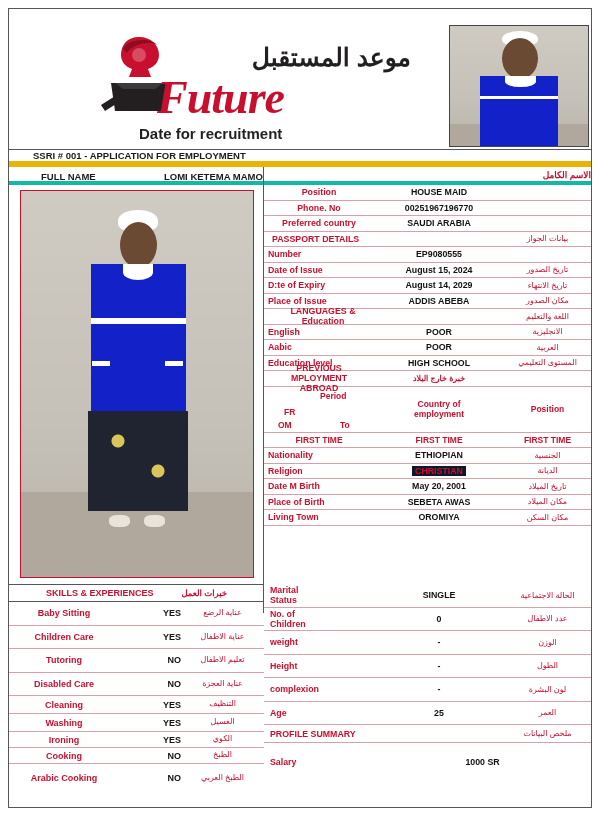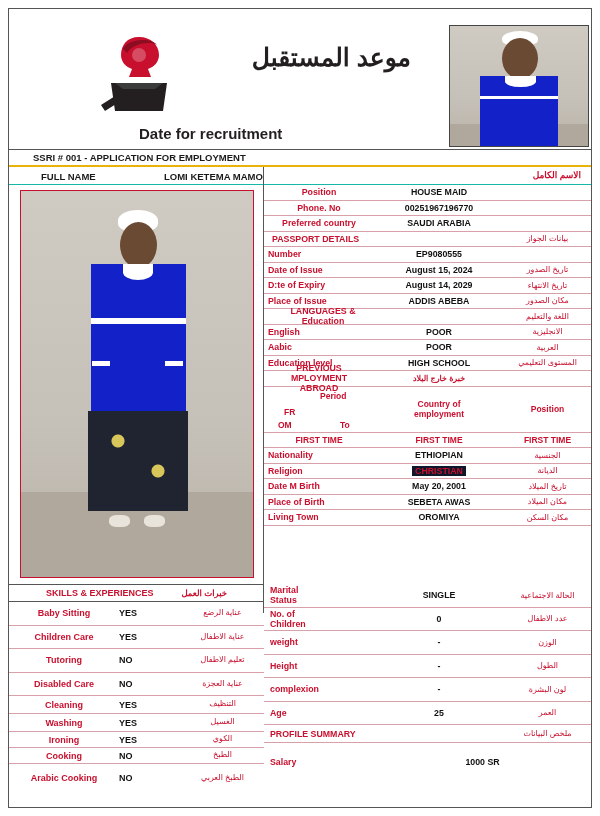--- a/index.html
+++ b/index.html
@@ -91,39 +91,39 @@
   .collar { position:absolute; background:#ffffff; }
   .skirt { position:absolute; background:#2b2b2b; }
   .shoe { position:absolute; background:#e8e4dc; border-radius:40%; }
 
   
   .row-title {
     position: absolute;
     left: 9px; top: 149px;
     width: 582px; height: 18px;
     border-top: 1px solid #555;
-    border-bottom: 2px solid #eab308;
+    border-bottom: 6px solid #eab308;
     display: flex;
     align-items: center;
     padding-left: 24px;
     font-size: 9.5px;
     font-weight: bold;
     color: #1a1a1a;
   }
   .name-row {
     position: absolute;
     left: 9px; top: 167px;
     width: 582px; height: 18px;
-    border-bottom: 1px solid #14b8a6;
+    border-bottom: 4px solid #14b8a6;
     font-size: 9.5px;
     font-weight: bold;
   }
   .name-label { position:absolute; left:32px; top:4px; }
   .name-value { position:absolute; left:155px; top:4px; }
-  .name-ar { position:absolute; right:10px; top:3px; color:#c8102e; direction:rtl; font-size:9px; }
+  .name-ar { position:absolute; right:0; top:3px; color:#c8102e; direction:rtl; font-size:9px; }
   .vline-mid {
     position:absolute; left:263px; top:167px; width:1px; height:446px; background:#555;
   }
 
   
   .photo-left {
     position: absolute;
     left: 20px; top: 190px;
     width: 234px; height: 388px;
     border: 1px solid #c8102e;
@@ -161,21 +161,21 @@
   }
   .skills .hrow {
     height: 18px;
     display:flex; align-items:center; justify-content:center;
     border-top: 1px solid #555;
     border-bottom: 1px solid #555;
     font-size: 9px; font-weight: bold; color:#c8102e;
   }
   .skills .r { display:flex; height:23.5px; border-bottom:1px solid #d8a0a8; font-size:9px; align-items:center; }
   .skills .s1 { width:110px; text-align:center; color:#c8102e; font-weight:bold; }
-  .skills .s2 { width:62px; text-align:left; font-weight:bold; color:#111; }
+  .skills .s2 { width:62px; text-align:right; font-weight:bold; color:#111; }
   .skills .s3 { width:83px; text-align:center; color:#c8102e; direction:rtl; font-size:8px; line-height:1.05; }
 
   
   .pd {
     position: absolute;
     left: 264px; top: 584px;
     width: 327px;
   }
   .pd .r { display:flex; height:23.5px; border-bottom:1px solid #d8a0a8; font-size:8.8px; align-items:center; }
   .pd .r.short { height: 18px; }
@@ -193,20 +193,21 @@
     <div class="logo-block">
       <svg class="logo-mark" viewBox="0 0 92 86">
         <path d="M46 6 C58 6 66 14 66 24 C66 31 61 36 55 38 L58 46 L36 46 L39 38 C33 36 28 31 28 24 C28 14 34 6 46 6 Z" fill="#c8102e"></path>
         <path d="M30 18 C34 8 58 6 64 14 C58 10 40 12 34 22 Z" fill="#8c0d22"></path>
         <path d="M18 52 L74 52 L70 80 L22 80 Z" fill="#231f20"></path>
         <path d="M22 52 L70 52 L62 58 L30 58 Z" fill="#3b3b3b"></path>
         <path d="M8 74 L30 60 L34 66 L12 80 Z" fill="#231f20"></path>
         <circle cx="46" cy="24" r="7" fill="#ffffff" opacity="0.25"></circle>
       </svg>
       <div class="logo-arabic">موعد المستقبل</div>
+      <div class="logo-future">Future</div>
       <div class="logo-tagline">Date for recruitment</div>
     </div>
 
     <div class="photo-top">
       <div class="person">
         <div class="bg-wall"></div>
         <div class="bg-floor"></div>
         <div class="cap" style="left:38%;top:4%;width:26%;height:13%;"></div>
         <div class="head" style="left:38%;top:10%;width:26%;height:34%;"></div>
         <div class="dress" style="left:22%;top:42%;width:56%;height:58%;"></div>

